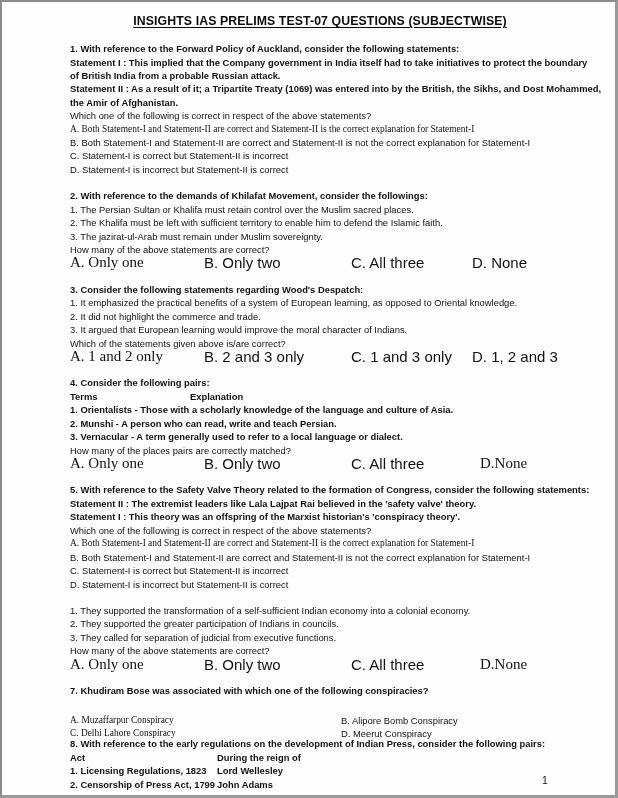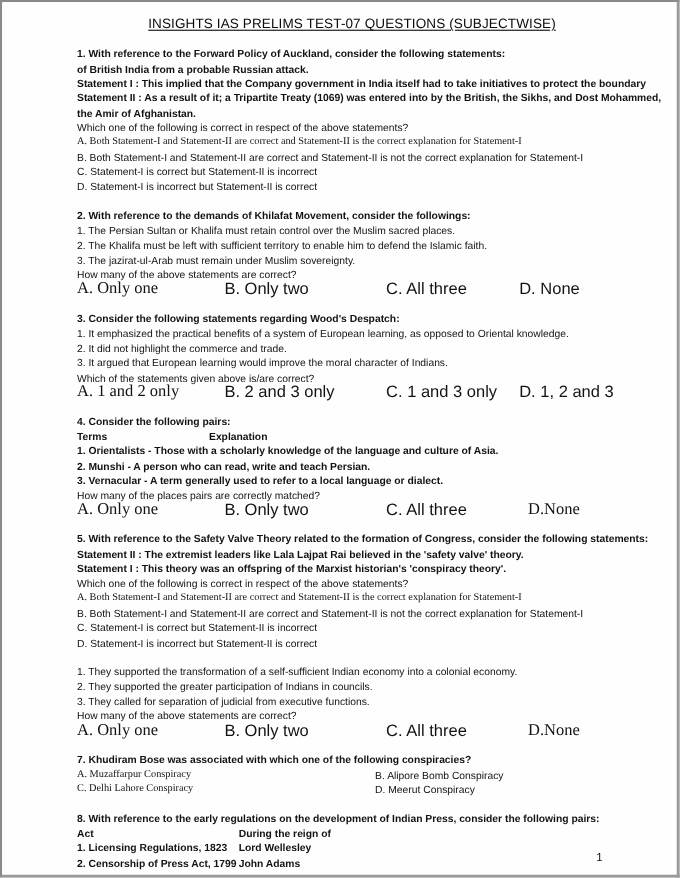--- a/index.html
+++ b/index.html
@@ -33,21 +33,21 @@
   }
   #content {
     position: absolute;
     left: 68px;
     top: 12px;
     width: 500px;
   }
 
   .doc-title {
     text-align: center;
-    font-weight: normal;
+    font-weight: bold;
     font-size: 12.3px;
     letter-spacing: 0.1px;
     color: #0b0b0b;
     text-decoration: underline;
     text-underline-offset: 2px;
     margin: 0 0 14px 0;
     white-space: nowrap;
   }
 
   .q-block { margin-bottom: 13px; }
@@ -77,21 +77,21 @@
   .oD.tight { left: 410px; font-family: Liberation Serif, serif; }
 
   
   .opts2 {
     position: relative;
     height: 13.4px;
     font-size: 9.4px;
     line-height: 13.4px;
     color: #121212;
   }
-  .opts2 > span { position: absolute; top: 0; white-space: nowrap; }
+  .opts2 > span { position: absolute; top: 16px; white-space: nowrap; }
   .cL { left: 0px; }
   .cR { left: 271px; }
 
   
   .pairrow {
     position: relative;
     height: 13.4px;
     font-size: 9.4px;
     line-height: 13.4px;
     color: #121212;
@@ -115,22 +115,22 @@
 <body>
 
 <div id="page">
 <div id="sheet">
 <div id="content">
 
   <div class="doc-title">INSIGHTS  IAS PRELIMS TEST-07  QUESTIONS  (SUBJECTWISE)</div>
 
   <div class="q-block">
     <div class="line stem">1. With reference to the Forward Policy of Auckland, consider the following statements:</div>
+    <div class="line bold">Statement I : This implied that the Company government  in India  itself had to take initiatives to protect  the boundary</div>
     <div class="line bold">of British India from a probable Russian attack.</div>
-    <div class="line bold">Statement I : This implied that the Company government  in India  itself had to take initiatives to protect  the boundary</div>
     <div class="line bold">Statement II : As a result of it; a Tripartite Treaty (1069) was entered into by the British, the Sikhs, and Dost Mohammed,</div>
     <div class="line bold">the Amir of Afghanistan.</div>
     <div class="line">Which one of the following is correct in respect of  the above statements?</div>
     <div class="line cap-A">A. Both Statement-I and Statement-II are correct and Statement-II is the  correct explanation for Statement-I</div>
     <div class="line">B. Both Statement-I and Statement-II are correct and Statement-II is not  the  correct explanation for Statement-I</div>
     <div class="line">C. Statement-I is correct but Statement-II is incorrect</div>
     <div class="line">D. Statement-I is incorrect but Statement-II is correct</div>
   </div>
 
   <div class="q-block">

